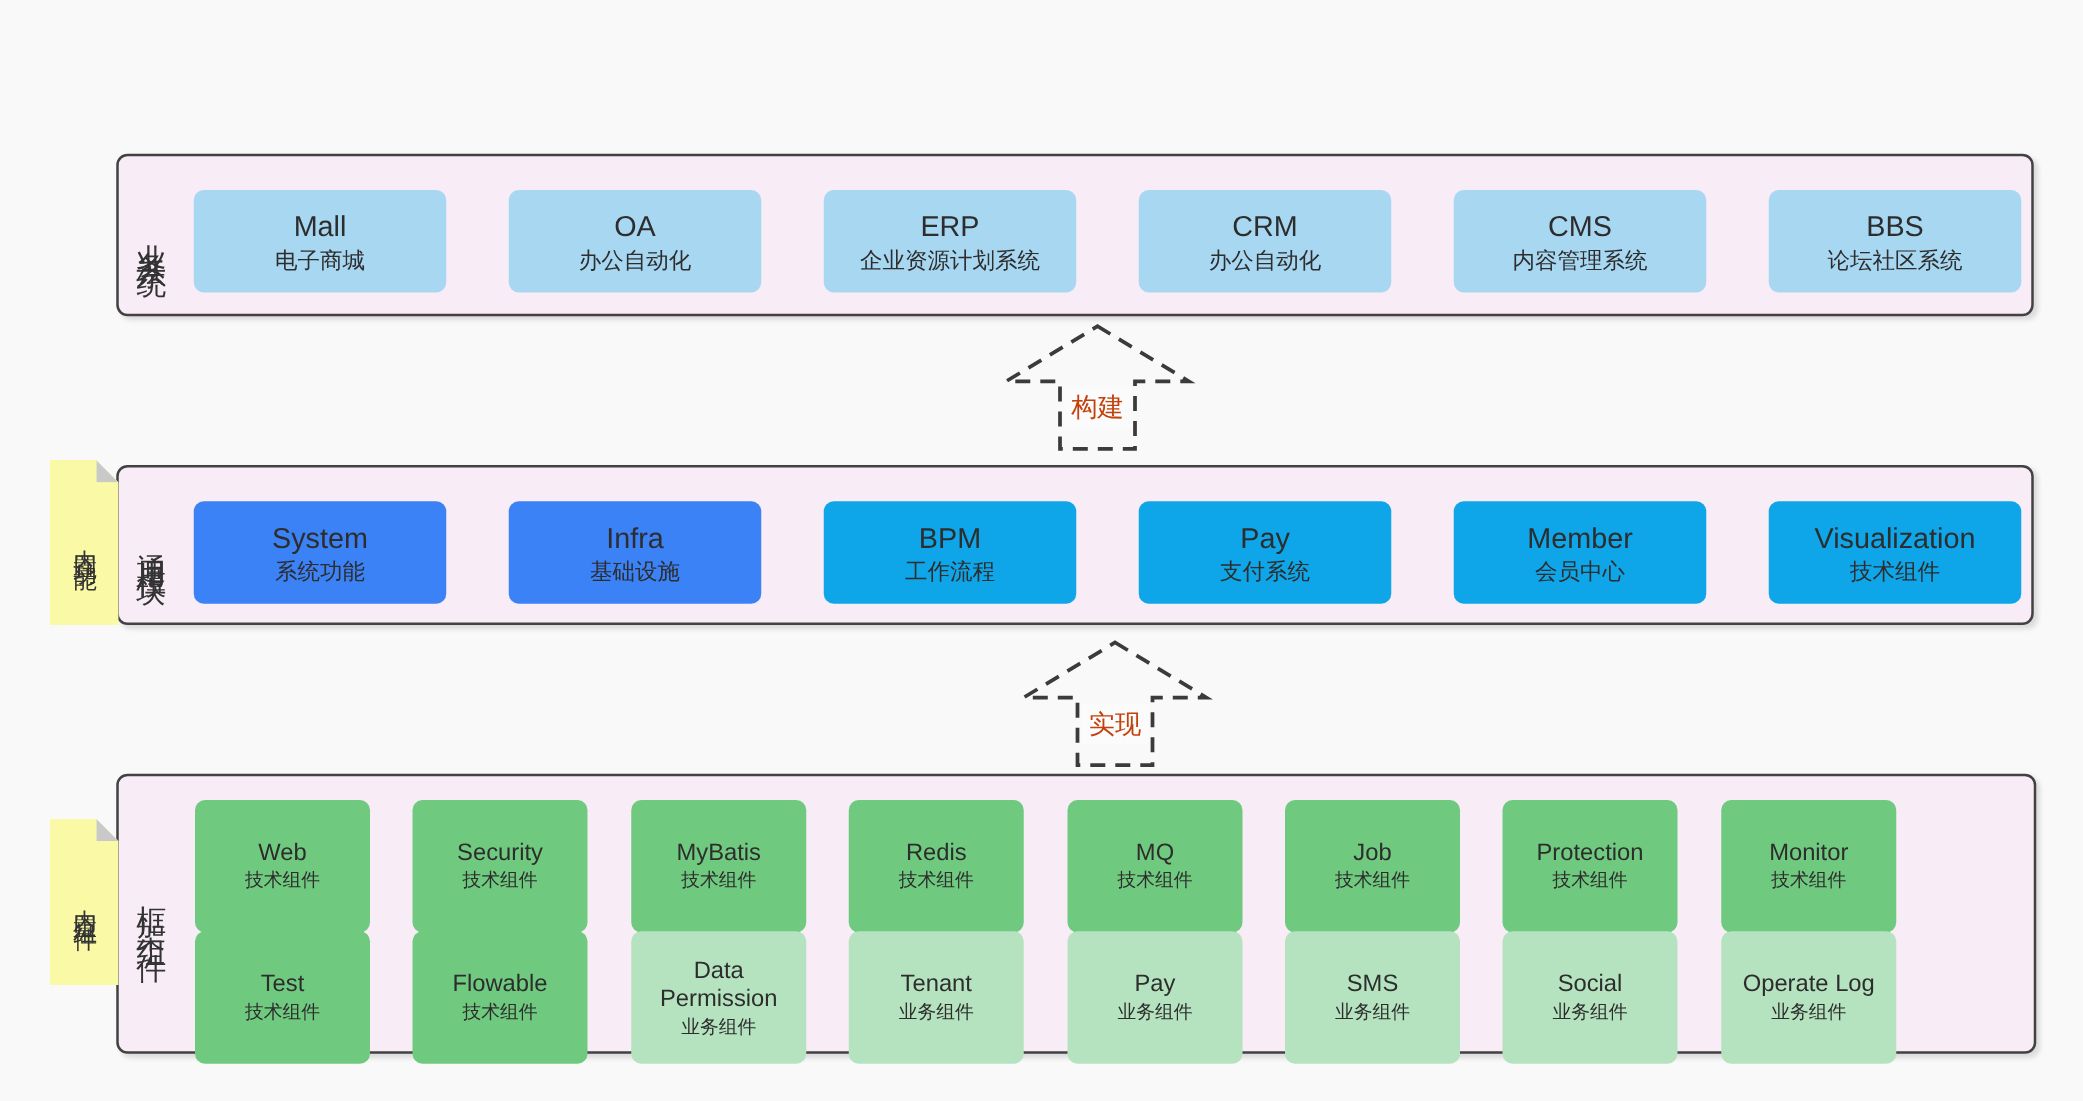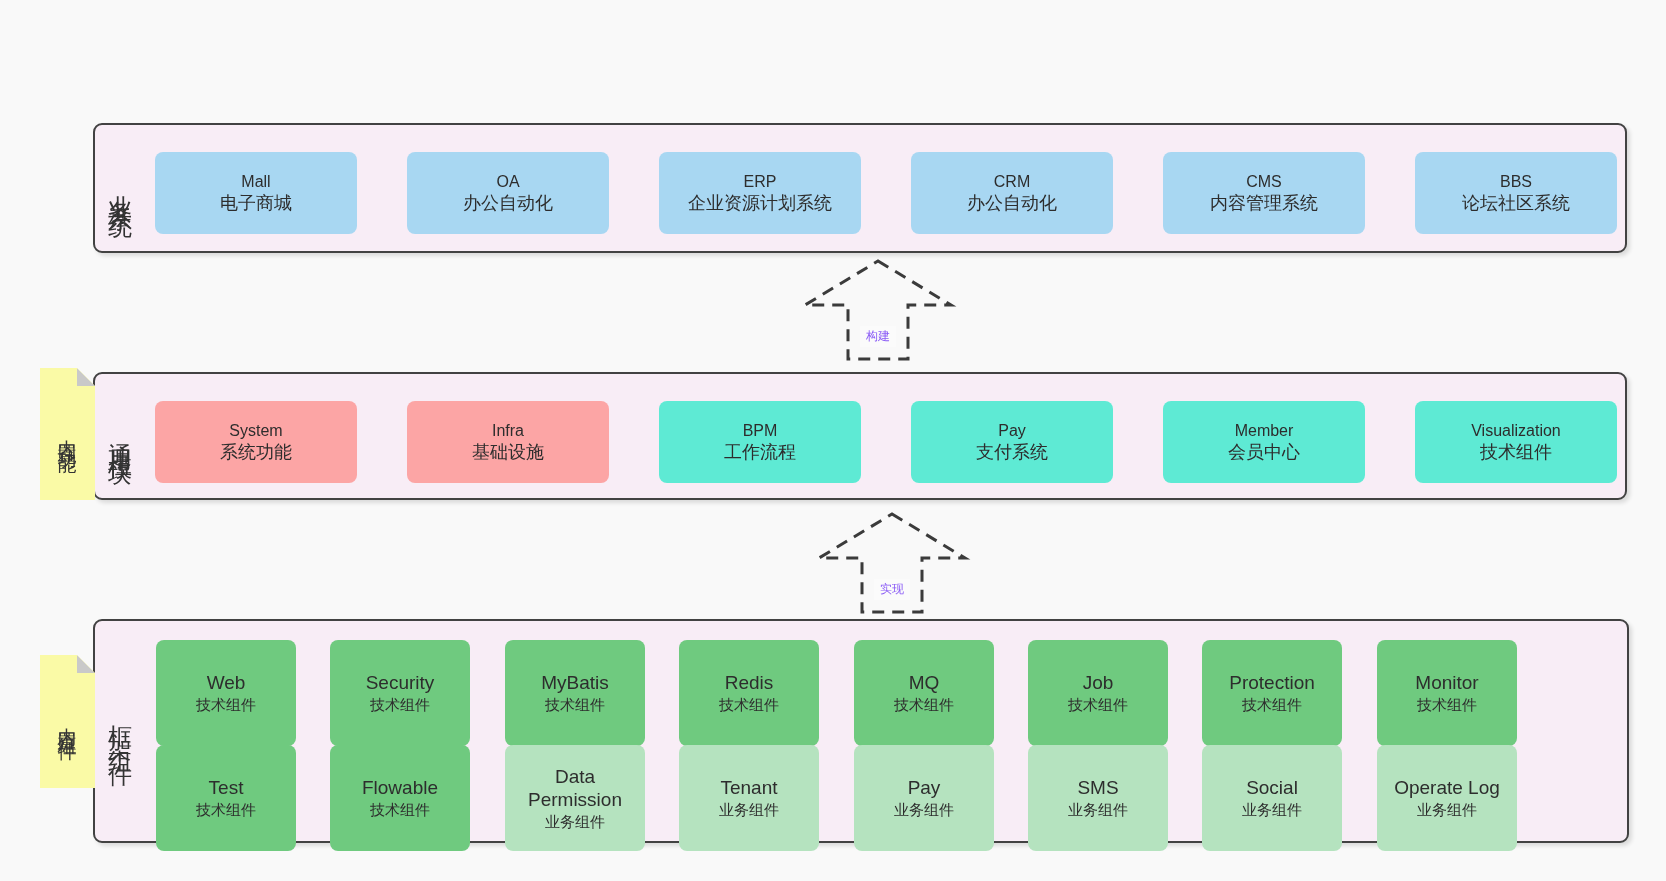--- a/index.html
+++ b/index.html
@@ -14,29 +14,29 @@
   .panel-components{left:93px;top:619px;width:1536px;height:224px}
 
   .v-label{position:absolute;left:13px;top:50%;transform:translateY(-50%);
            writing-mode:vertical-lr;text-orientation:upright;
            font-size:24px;color:#333;letter-spacing:6px;line-height:1;white-space:nowrap}
   .panel-components .v-label{letter-spacing:13px}
 
   .box{position:absolute;top:27px;width:202px;height:82px;border-radius:8px;
        display:flex;flex-direction:column;align-items:center;justify-content:center;
        text-align:center;padding:0 8px}
-  .box .en{font-size:16px;line-height:1.35}
+  .box .en{font-size:23px;line-height:1.35}
   .box .zh{font-size:18px;line-height:1.3}
   .small{width:140px;height:106px;padding:0 5px}
   .small .en{font-size:19px;line-height:1.25}
   .small .zh{font-size:15px;line-height:1.3}
 
   .blue{background:#a8d7f2}
-  .red{background:#fca5a5}
-  .pink{background:#5eead4}
+  .red{background:#3b82f6}
+  .pink{background:#0ea5e9}
   .green{background:#6fca7f}
   .lgreen{background:#b5e3bf}
 
   .p0{left:60px}.p1{left:312px}.p2{left:564px}.p3{left:816px}.p4{left:1068px}.p5{left:1320px}
   .q0{left:61px}.q1{left:235px}.q2{left:410px}.q3{left:584px}.q4{left:759px}
   .q5{left:933px}.q6{left:1107px}.q7{left:1282px}
   .r1{top:19px}.r2{top:124px}
 
   .sticky{position:absolute;left:40px;width:55px;background:#fafaa6;
           display:flex;align-items:center;justify-content:center;z-index:3;
@@ -45,22 +45,22 @@
                 clip-path:polygon(0 0,100% 100%,0 100%)}
   .sticky .txt{writing-mode:vertical-lr;text-orientation:upright;font-size:19px;
                color:#333;letter-spacing:5px;line-height:1}
   .sticky-modules{top:368px;height:132px}
   .sticky-components{top:655px;height:133px}
 
   .arrow{position:absolute;width:160px;height:104px}
   .arrow-1{left:798px;top:258px}
   .arrow-2{left:812px;top:511px}
   .arrow svg{display:block}
-  .arrow-label{position:absolute;left:50%;top:68px;transform:translateX(-50%);
-               background:#fbfbfb;padding:2px 6px;font-size:12px;color:#8b5cf6;white-space:nowrap}
+  .arrow-label{position:absolute;left:50%;top:52px;transform:translateX(-50%);
+               background:#fbfbfb;padding:2px 6px;font-size:21px;color:#c2410c;white-space:nowrap}
 </style>
 </head>
 <body>
 
 <div class="canvas">
 
   <div class="panel panel-business">
     <div class="v-label">业务系统</div>
     <div class="box blue p0">
       <span class="en">Mall</span>

